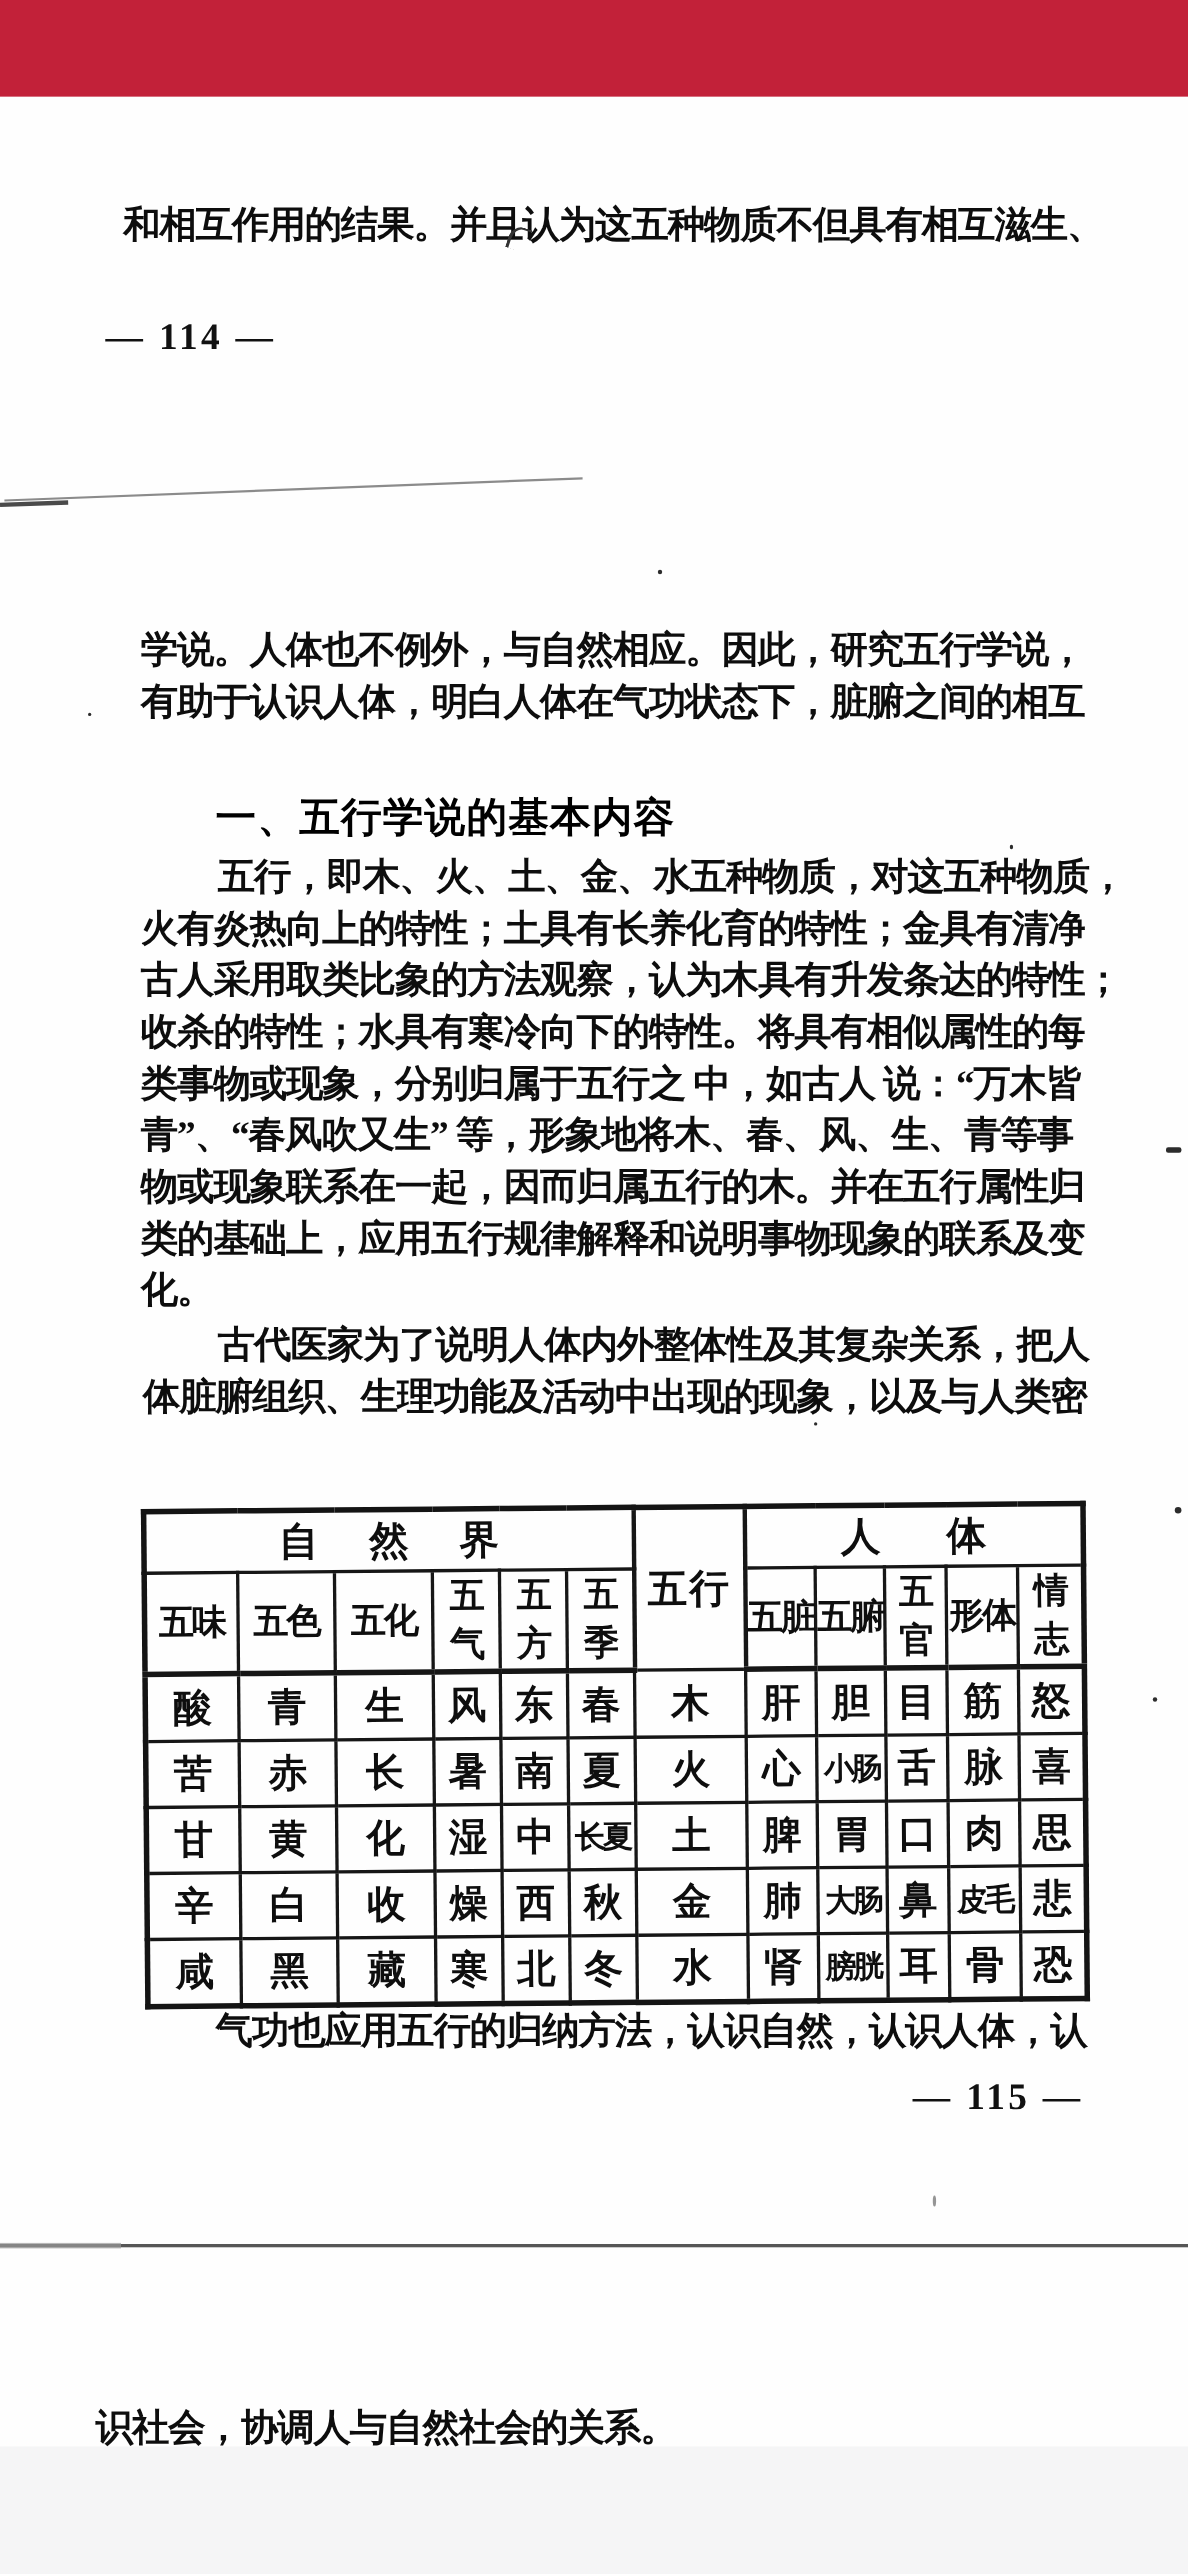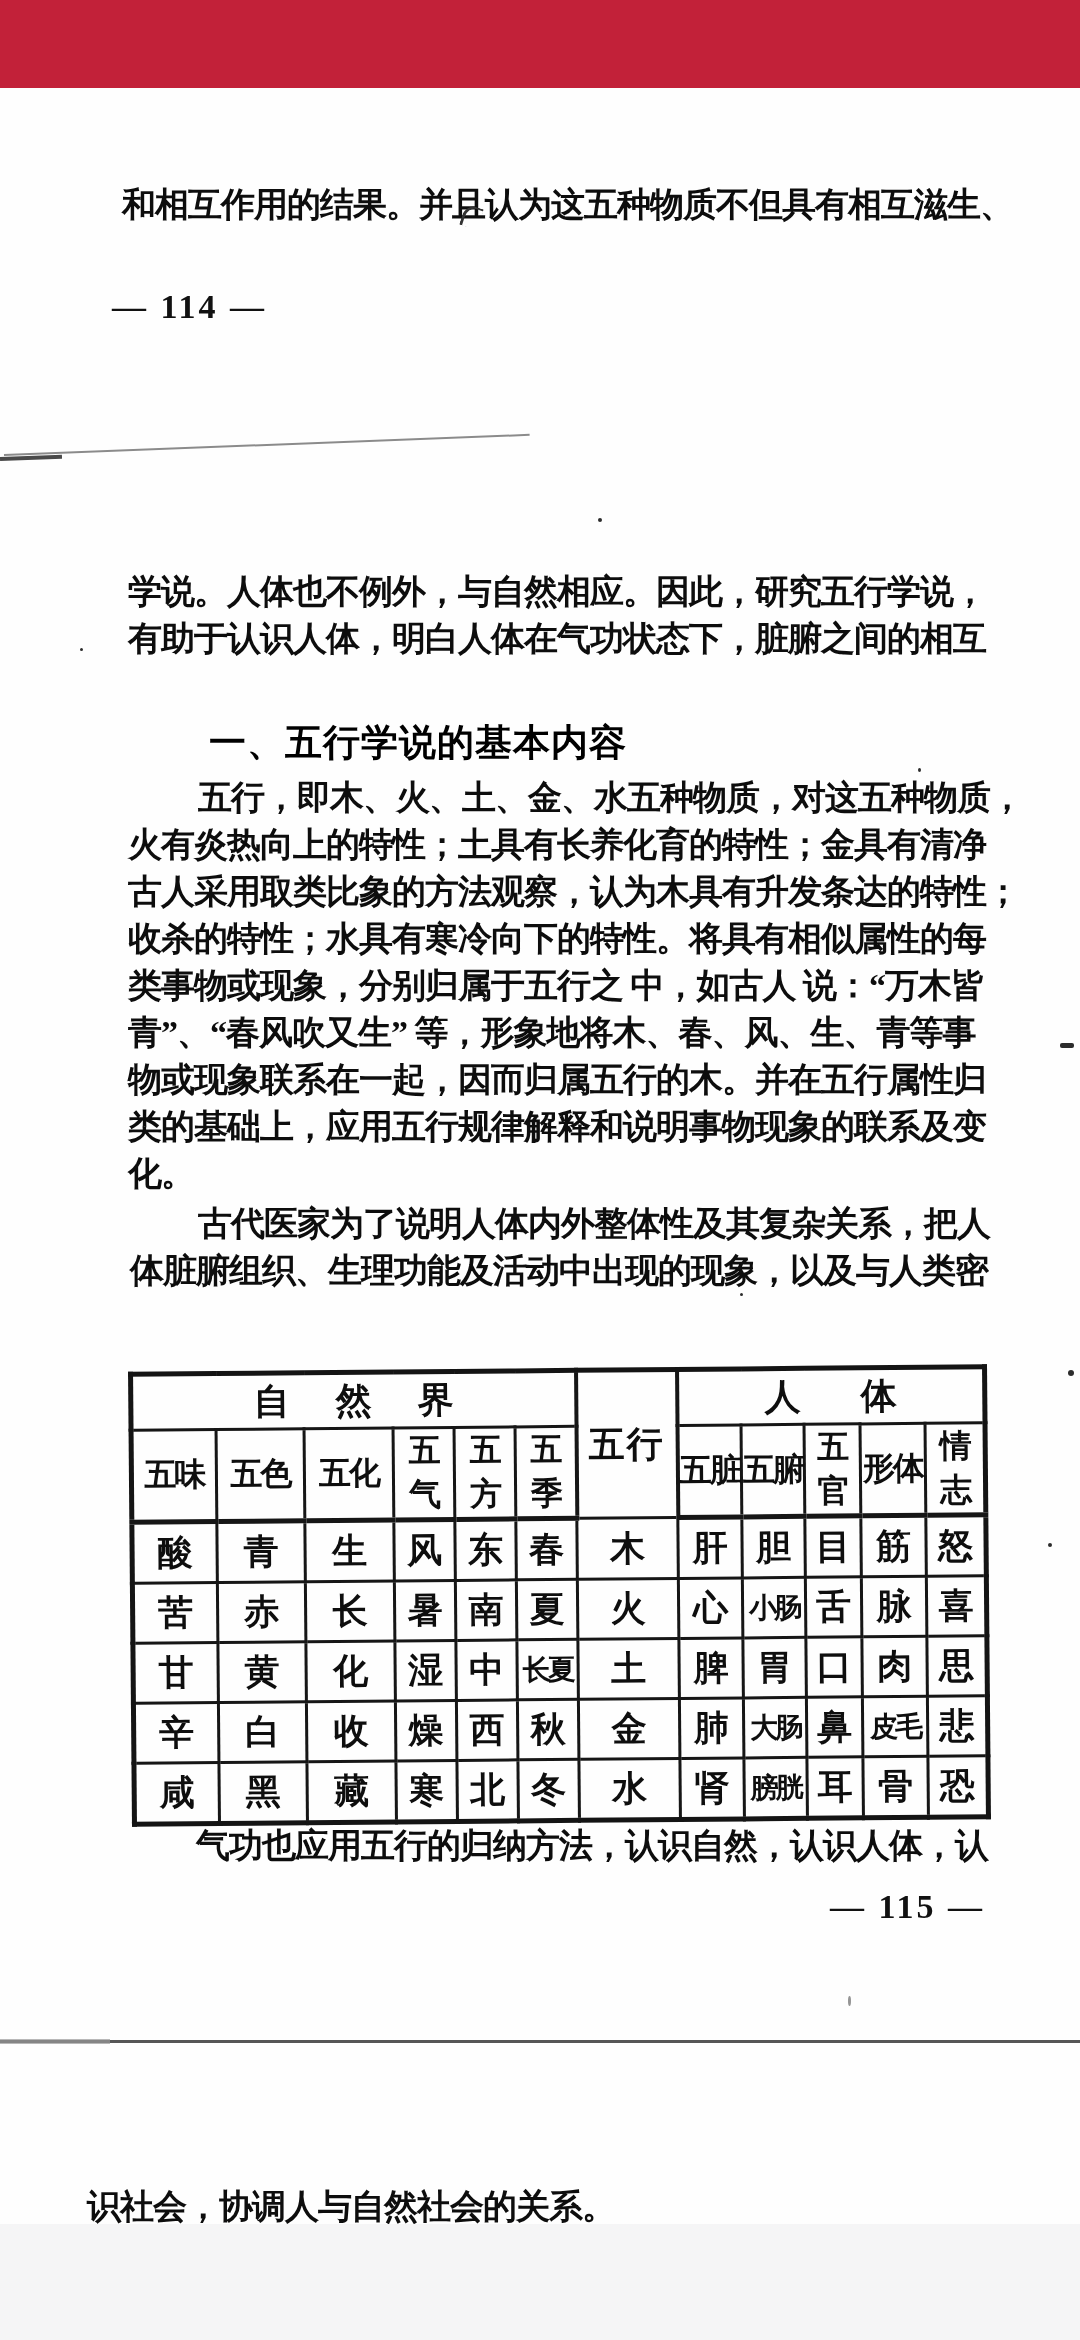--- a/index.html
+++ b/index.html
@@ -9,35 +9,35 @@
     font-family:"Liberation Serif","DejaVu Serif",serif;
     color:#101010;
   }
   
   .status-bar{position:absolute;left:0;top:0;width:1080px;height:88px;background:#c22139;}
   
   .doc{position:absolute;left:0;top:88px;width:1080px;height:2252px;background:#fefefe;}
   .line{white-space:nowrap;height:47px;line-height:47px;}
   .scan-text{font-size:34px;font-weight:700;letter-spacing:-1px;color:#0d0d0d;}
   .p114-lines{position:absolute;left:112px;top:92px;}
-  .p114-lines .line{height:50px;line-height:50px;margin-left:10px;}
+  .p114-lines .line{height:50px;line-height:50px;}
   .pageno{position:absolute;font-size:34px;font-weight:700;letter-spacing:3px;color:#111;}
-  .pageno-114{left:112px;top:200px;}
+  .pageno-114{left:96px;top:200px;}
   .pageno-115{right:95px;top:1800px;}
   
   .diag-line{position:absolute;left:4px;top:366px;width:526px;height:2px;background:#8b8b8b;
     transform:rotate(-2.2deg);transform-origin:left center;}
   .diag-tip{position:absolute;left:0;top:369px;width:62px;height:4px;background:#4a4a4a;
     transform:rotate(-2deg);transform-origin:left center;}
   
   .para{position:absolute;left:128px;}
   .indent-first .line:first-child{padding-left:70px;}
   .para-intro{top:480px;}
   .heading{position:absolute;font-family:"Liberation Sans","DejaVu Sans",sans-serif;
-    font-weight:700;font-size:37px;letter-spacing:1px;color:#000;white-space:nowrap;margin-left:13px;}
+    font-weight:700;font-size:37px;letter-spacing:1px;color:#000;white-space:nowrap;}
   .heading-1{left:196px;top:630px;}
   .para-wuxing{top:686px;}
   .para-doctors{top:1112px;text-align:center;}
   .para-qigong{position:absolute;left:196px;top:1735px;text-align:right;}
   
   table.wx{position:absolute;left:130px;top:1280px;border-collapse:collapse;
     transform:rotate(-0.5deg);transform-origin:center;
     border:5px solid #141414;}
   table.wx td{border:3px solid #161616;text-align:center;vertical-align:middle;
     padding:0;font-size:35px;font-weight:700;color:#0e0e0e;}

